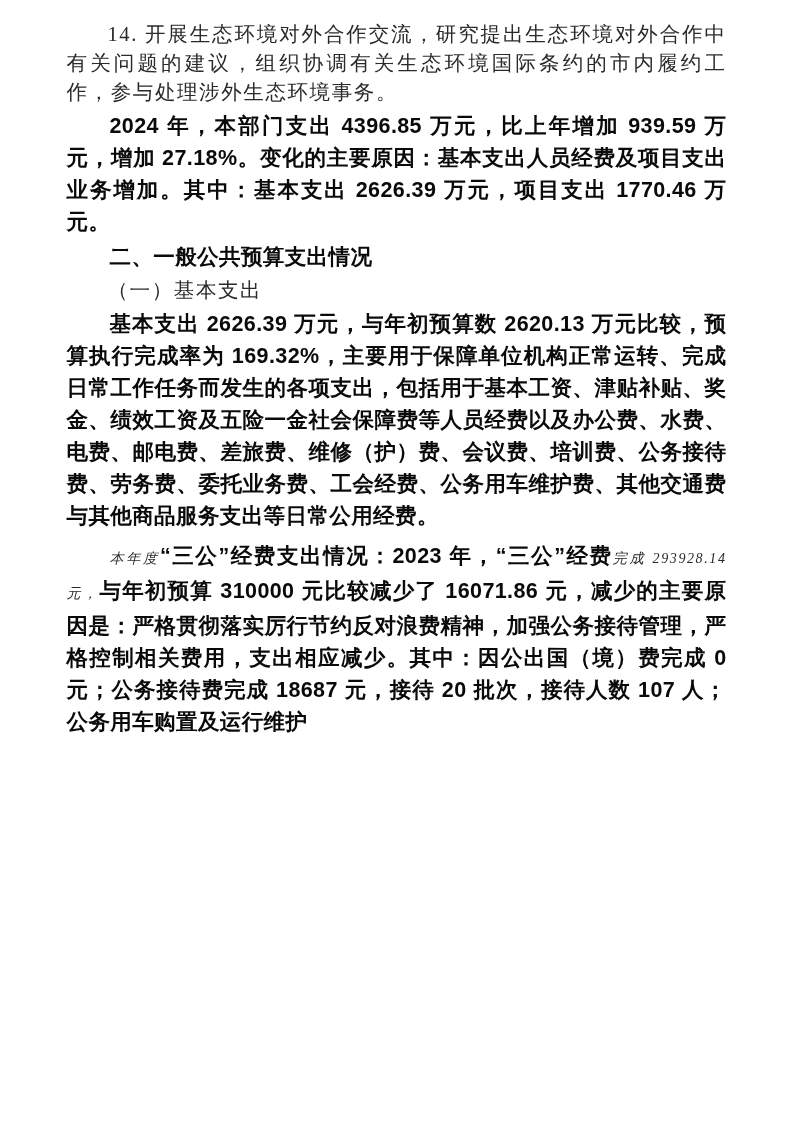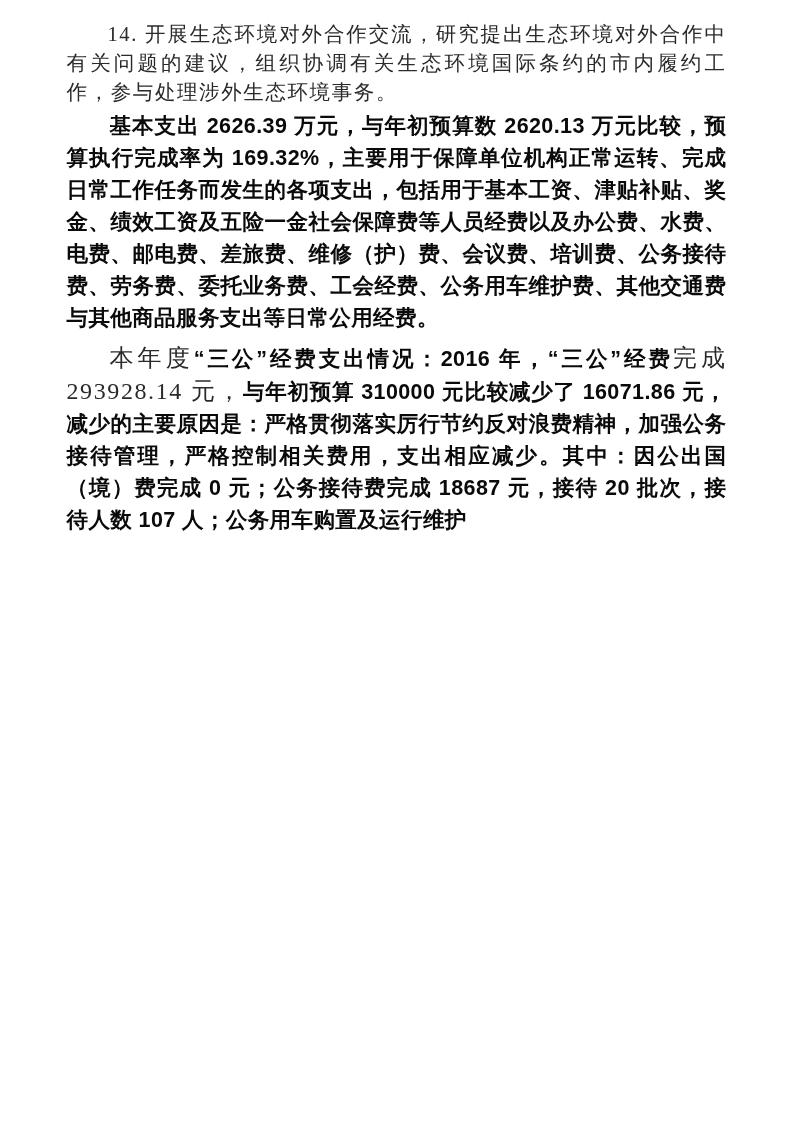--- a/index.html
+++ b/index.html
@@ -34,26 +34,30 @@
     font-size: 21.5px;
     letter-spacing: 0.4px;
     line-height: 32px;
     color: #0a0a0a;
     margin: 3px 0;
   }
   
   .fs-run {
     font-family: "Liberation Serif", "DejaVu Serif", serif;
     font-weight: 400;
-    font-size: 24px;
+    font-size: 14px;
     letter-spacing: 1.6px;
     color: #2a2a2a;
+    font-style: italic;
   }
   .sangong { margin-top: 8px; }
 </style>
 </head>
 <body>
 
 <div class="page">
   <p class="fs">14. 开展生态环境对外合作交流，研究提出生态环境对外合作中有关问题的建议，组织协调有关生态环境国际条约的市内履约工作，参与处理涉外生态环境事务。</p>
+  <p class="hei">2024 年，本部门支出 4396.85 万元，比上年增加 939.59 万元，增加 27.18%。变化的主要原因：基本支出人员经费及项目支出业务增加。其中：基本支出 2626.39 万元，项目支出 1770.46 万元。</p>
+  <p class="hei">二、一般公共预算支出情况</p>
+  <p class="fs">（一）基本支出</p>
   <p class="hei">基本支出 2626.39 万元，与年初预算数 2620.13 万元比较，预算执行完成率为 169.32%，主要用于保障单位机构正常运转、完成日常工作任务而发生的各项支出，包括用于基本工资、津贴补贴、奖金、绩效工资及五险一金社会保障费等人员经费以及办公费、水费、电费、邮电费、差旅费、维修（护）费、会议费、培训费、公务接待费、劳务费、委托业务费、工会经费、公务用车维护费、其他交通费与其他商品服务支出等日常公用经费。</p>
-  <p class="hei sangong"><span class="fs-run">本年度</span><span>“三公”经费支出情况：2016 年，“三公”经费</span><span class="fs-run">完成 293928.14 元，</span><span>与年初预算 310000 元比较减少了 16071.86 元，减少的主要原因是：严格贯彻落实厉行节约反对浪费精神，加强公务接待管理，严格控制相关费用，支出相应减少。其中：因公出国（境）费完成 0 元；公务接待费完成 18687 元，接待 20 批次，接待人数 107 人；公务用车购置及运行维护</span></p>
+  <p class="hei sangong"><span class="fs-run">本年度</span><span>“三公”经费支出情况：2023 年，“三公”经费</span><span class="fs-run">完成 293928.14 元，</span><span>与年初预算 310000 元比较减少了 16071.86 元，减少的主要原因是：严格贯彻落实厉行节约反对浪费精神，加强公务接待管理，严格控制相关费用，支出相应减少。其中：因公出国（境）费完成 0 元；公务接待费完成 18687 元，接待 20 批次，接待人数 107 人；公务用车购置及运行维护</span></p>
 </div>
 
 </body></html>

